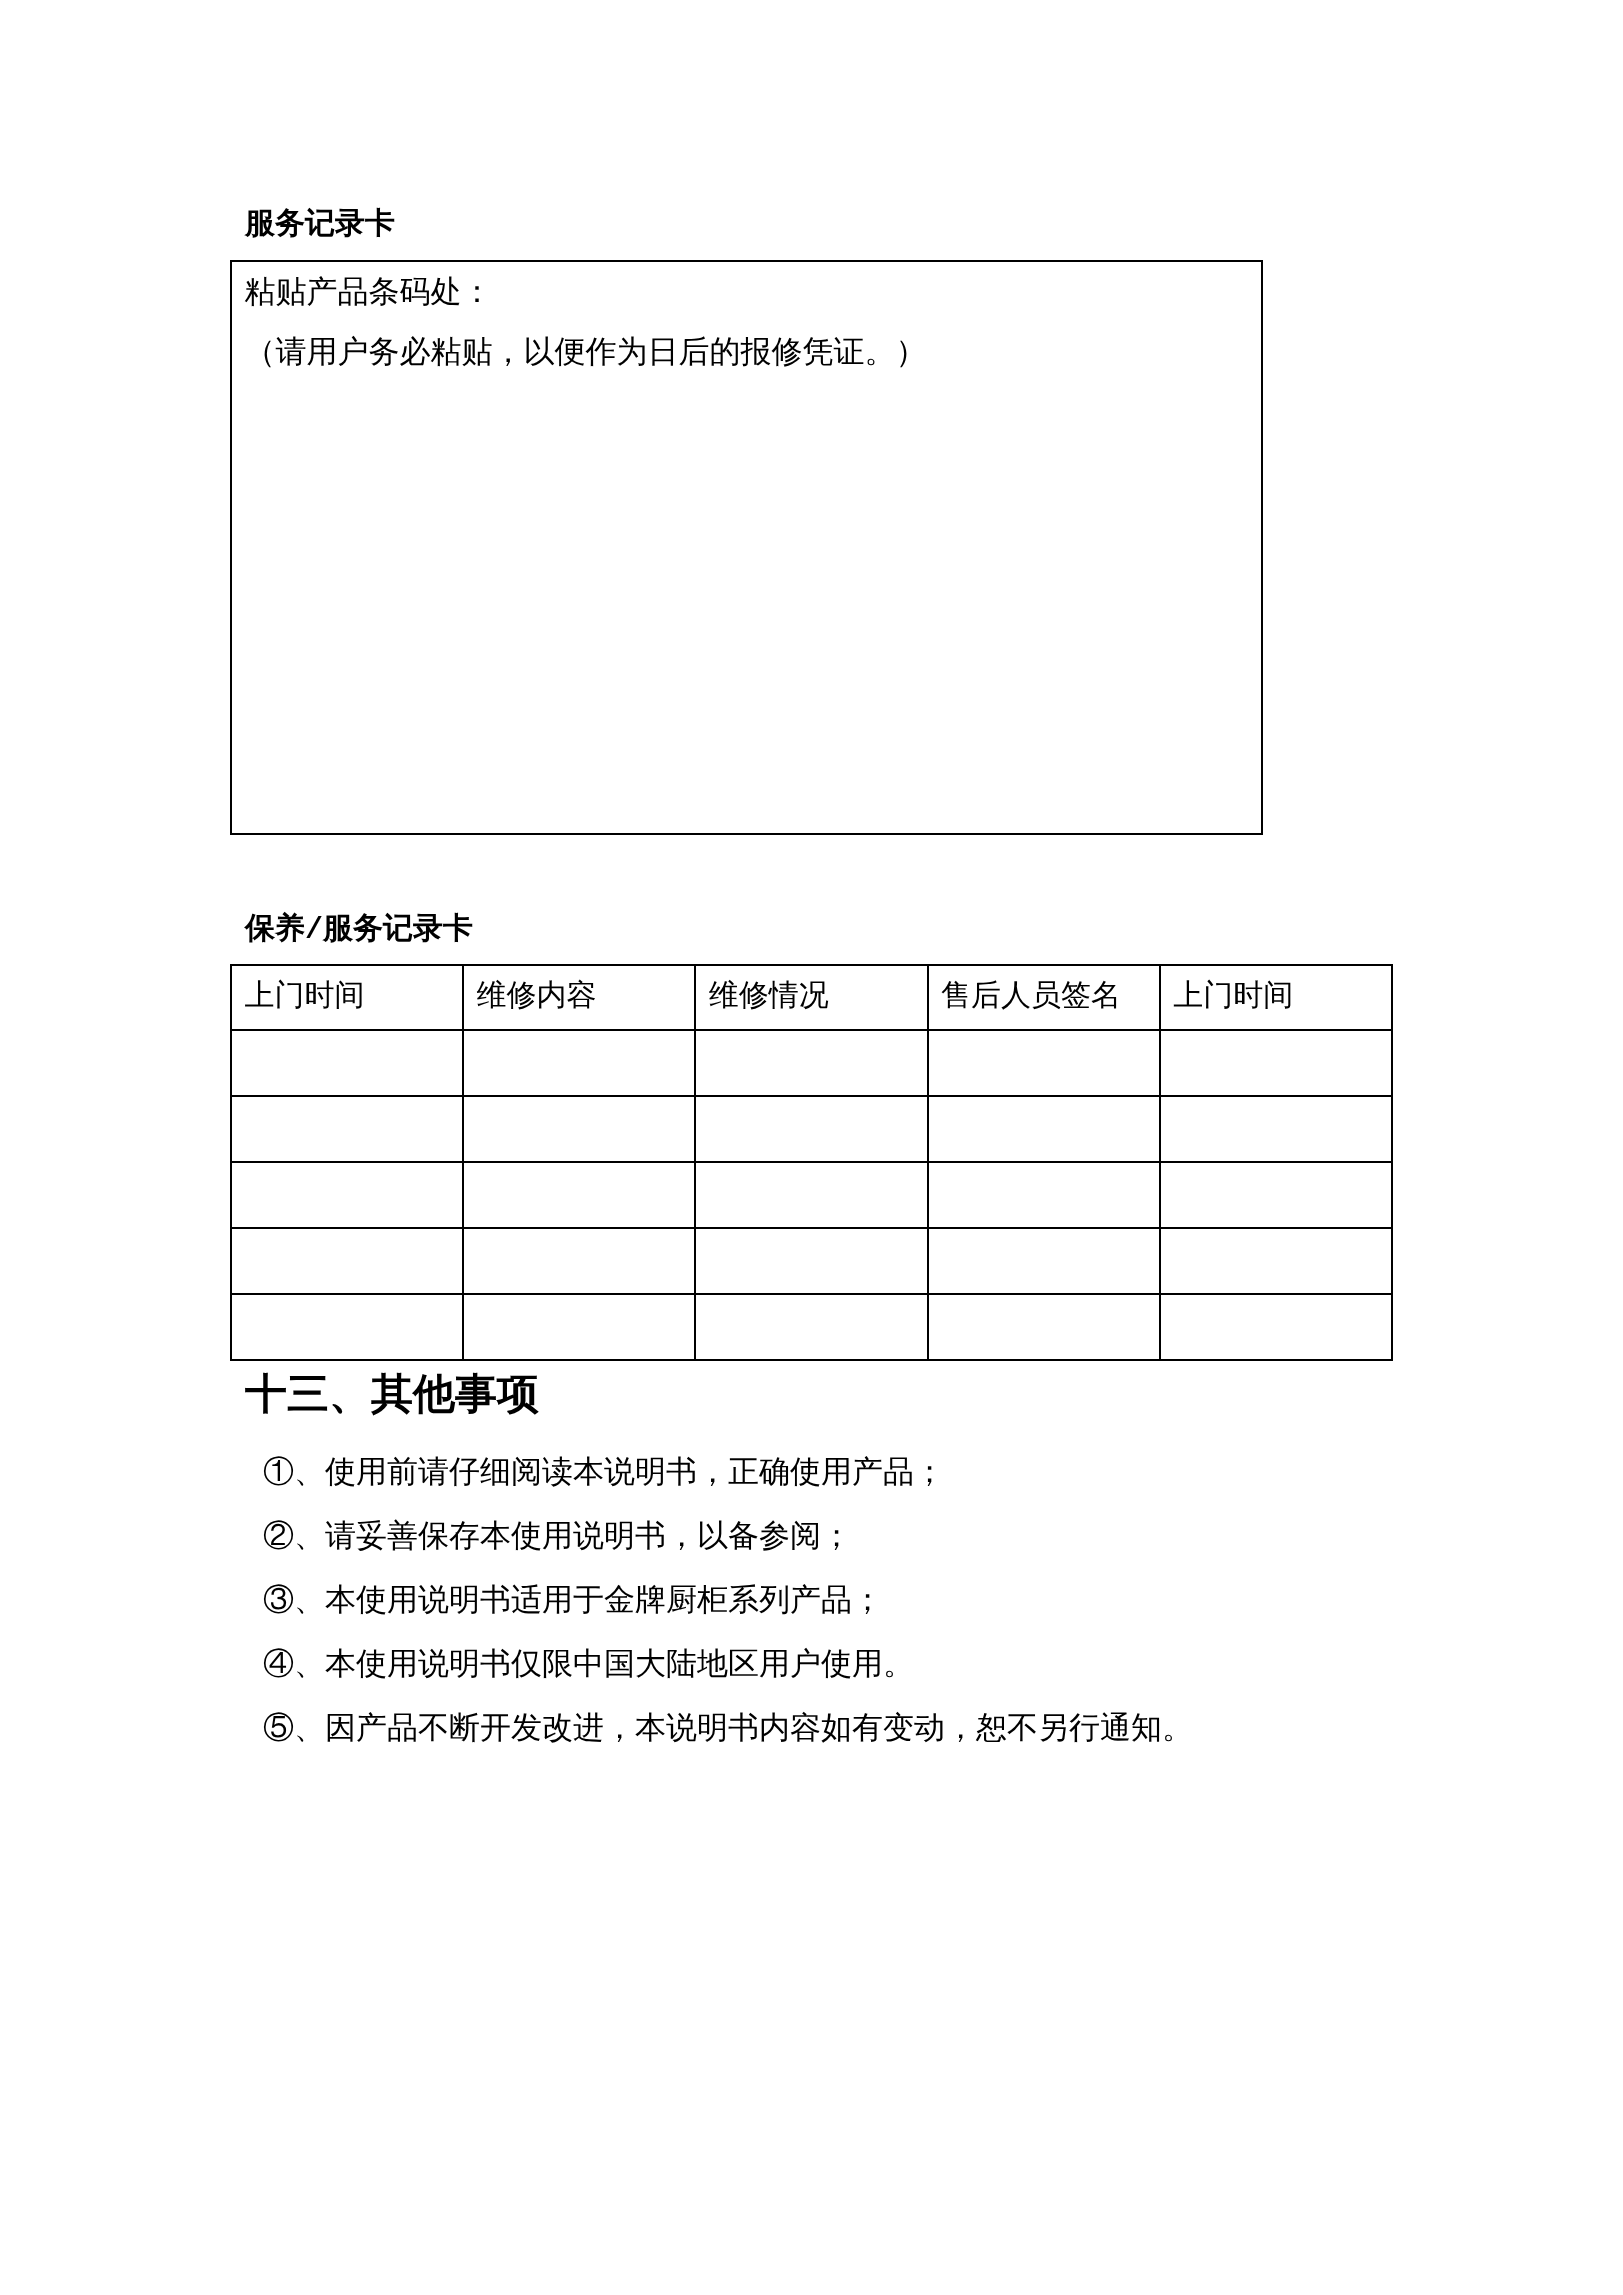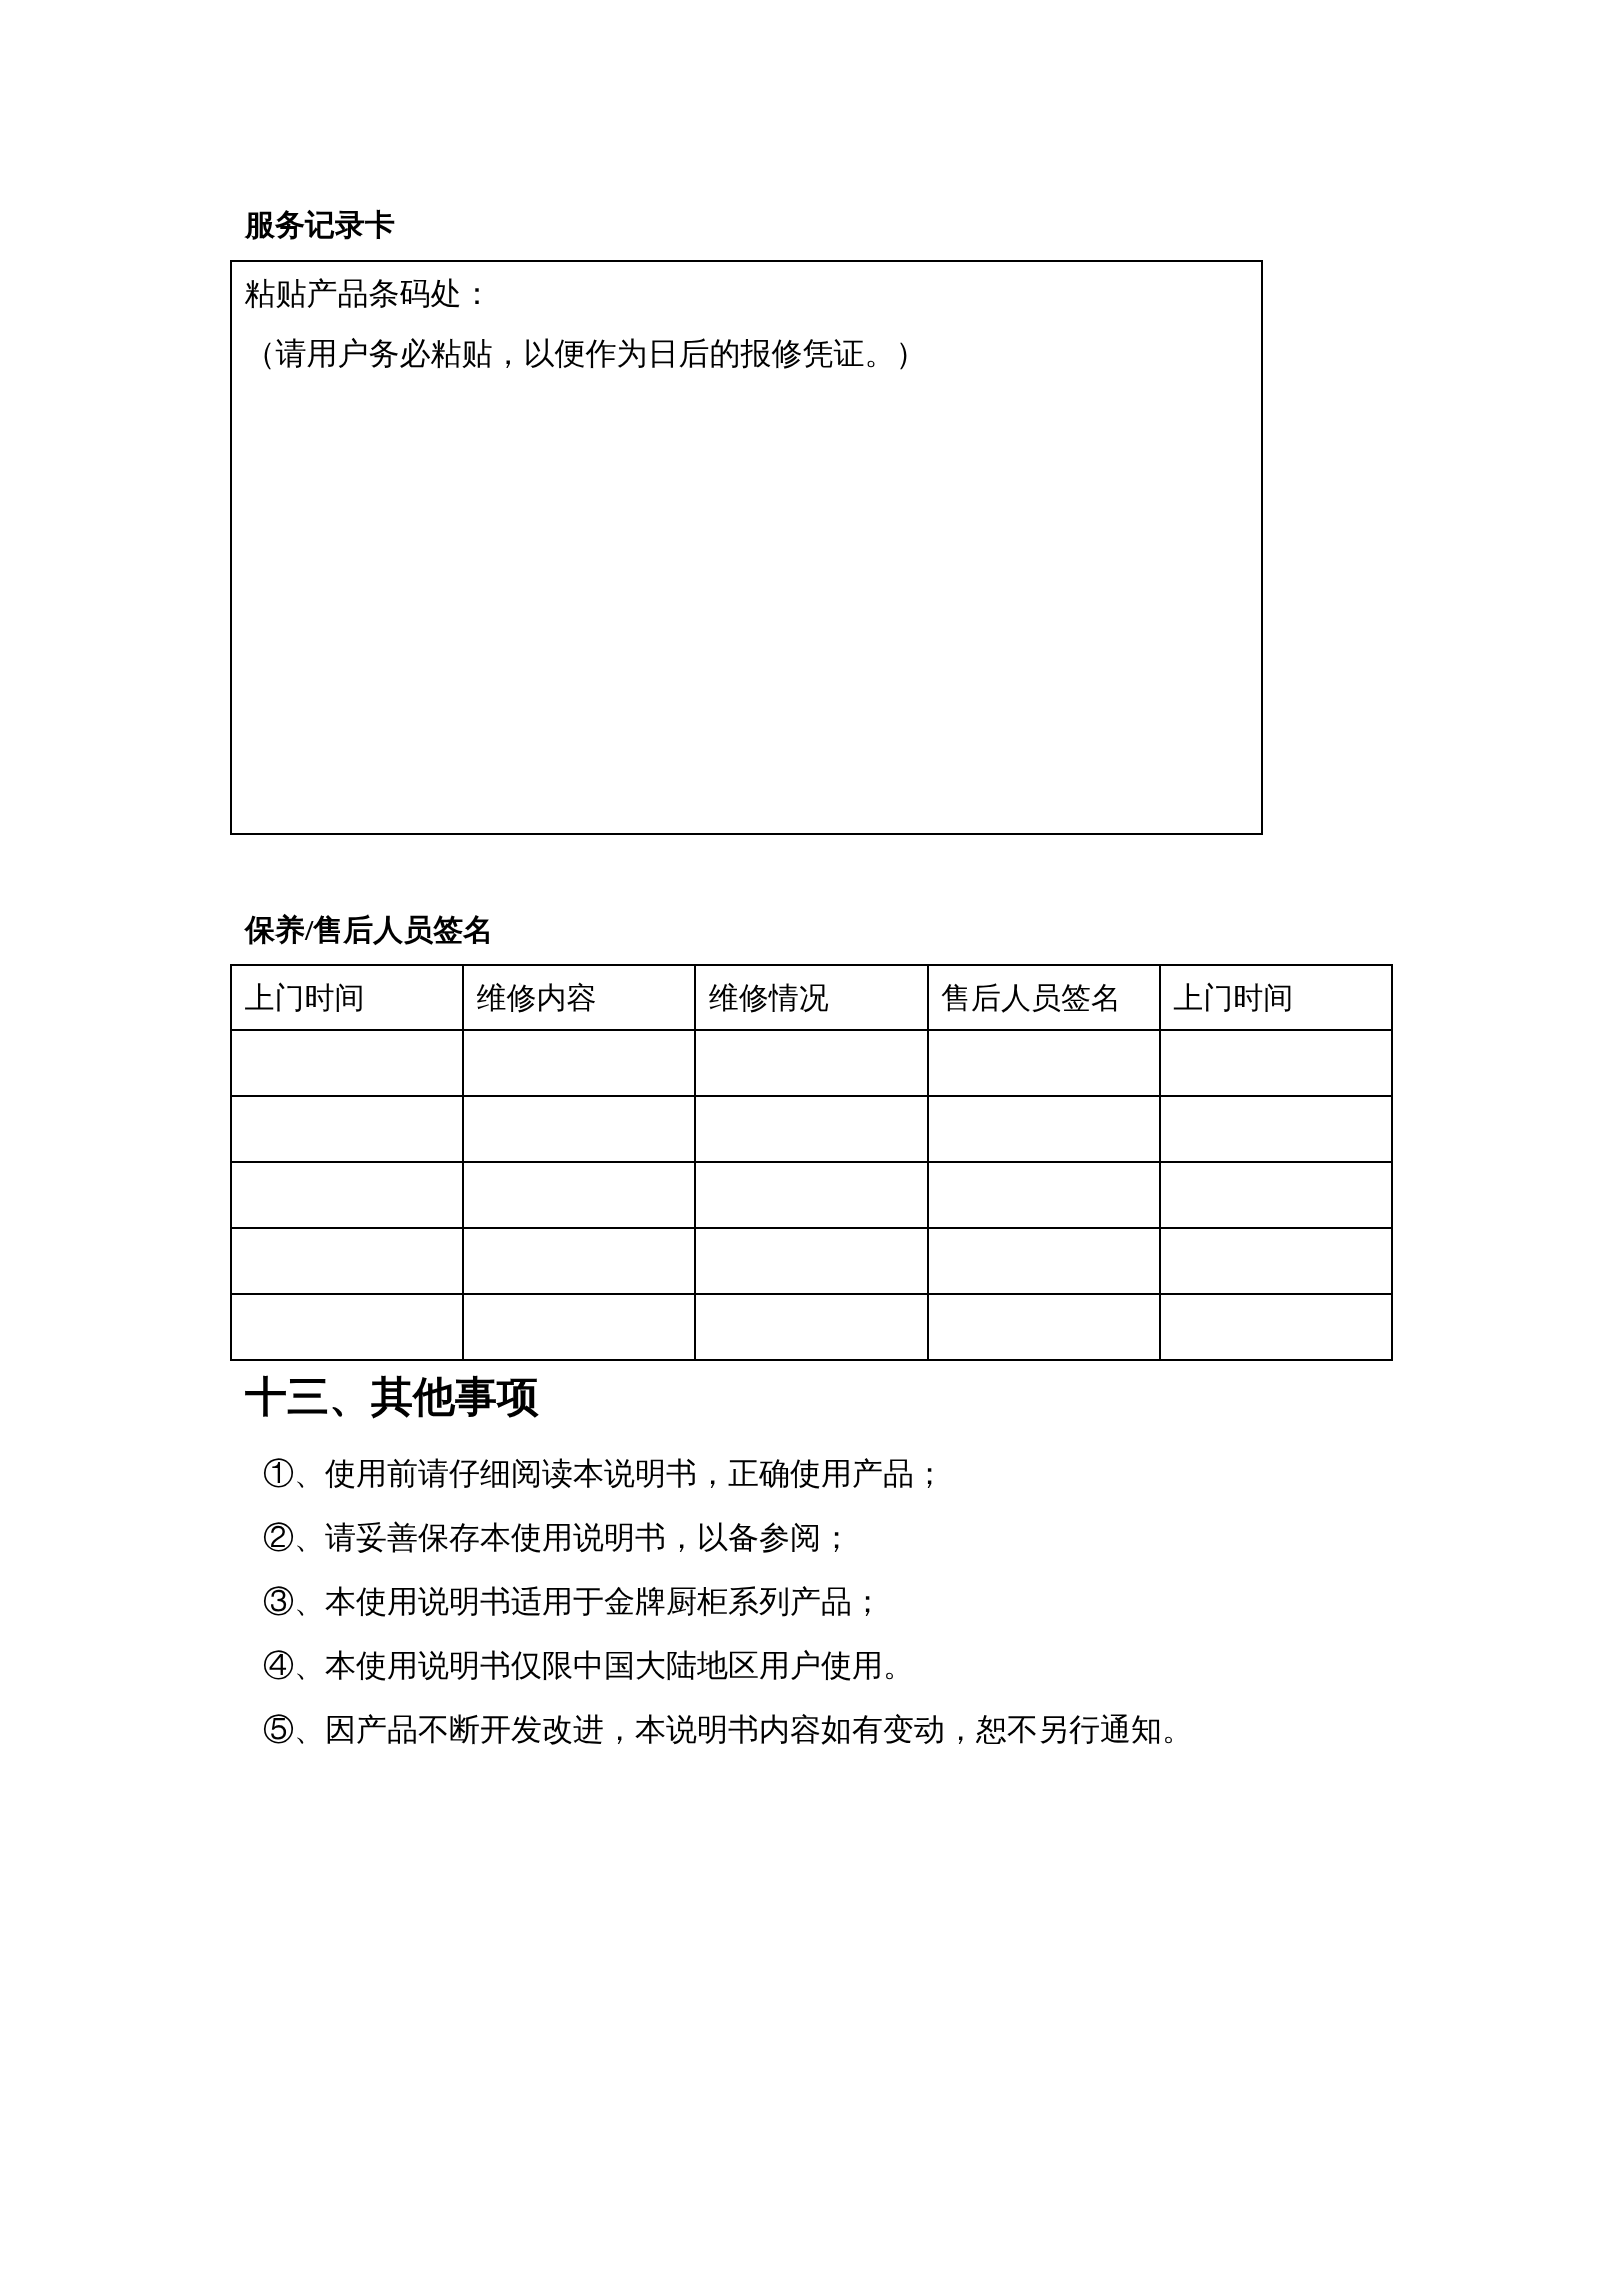--- a/index.html
+++ b/index.html
@@ -7,21 +7,21 @@
     padding: 0;
     background: #e8e8e8;
   }
   .page {
     position: relative;
     width: 1623px;
     height: 2295px;
     margin: 0 auto;
     background: #ffffff;
     color: #000000;
-    font-family: Liberation Serif, serif;
+    font-family: Liberation Mono, monospace;
     overflow: hidden;
   }
   
   .section-label {
     position: absolute;
     left: 245px;
     font-size: 30px;
     font-weight: 700;
     line-height: 1;
     white-space: nowrap;
@@ -106,21 +106,21 @@
 
 <div class="page">
 
   <div class="section-label" id="service-card-title">服务记录卡</div>
 
   <div class="barcode-box">
     <div class="box-line l1">粘贴产品条码处：</div>
     <div class="box-line l2">（请用户务必粘贴，以便作为日后的报修凭证。）</div>
   </div>
 
-  <div class="section-label" id="service-log-title">保养/售后人员签名</div>
+  <div class="section-label" id="service-log-title">保养/服务记录卡</div>
 
   <table class="service-log-table">
     <thead>
       <tr>
         <th>上门时间</th>
         <th>维修内容</th>
         <th>维修情况</th>
         <th>售后人员签名</th>
         <th>上门时间</th>
       </tr>

